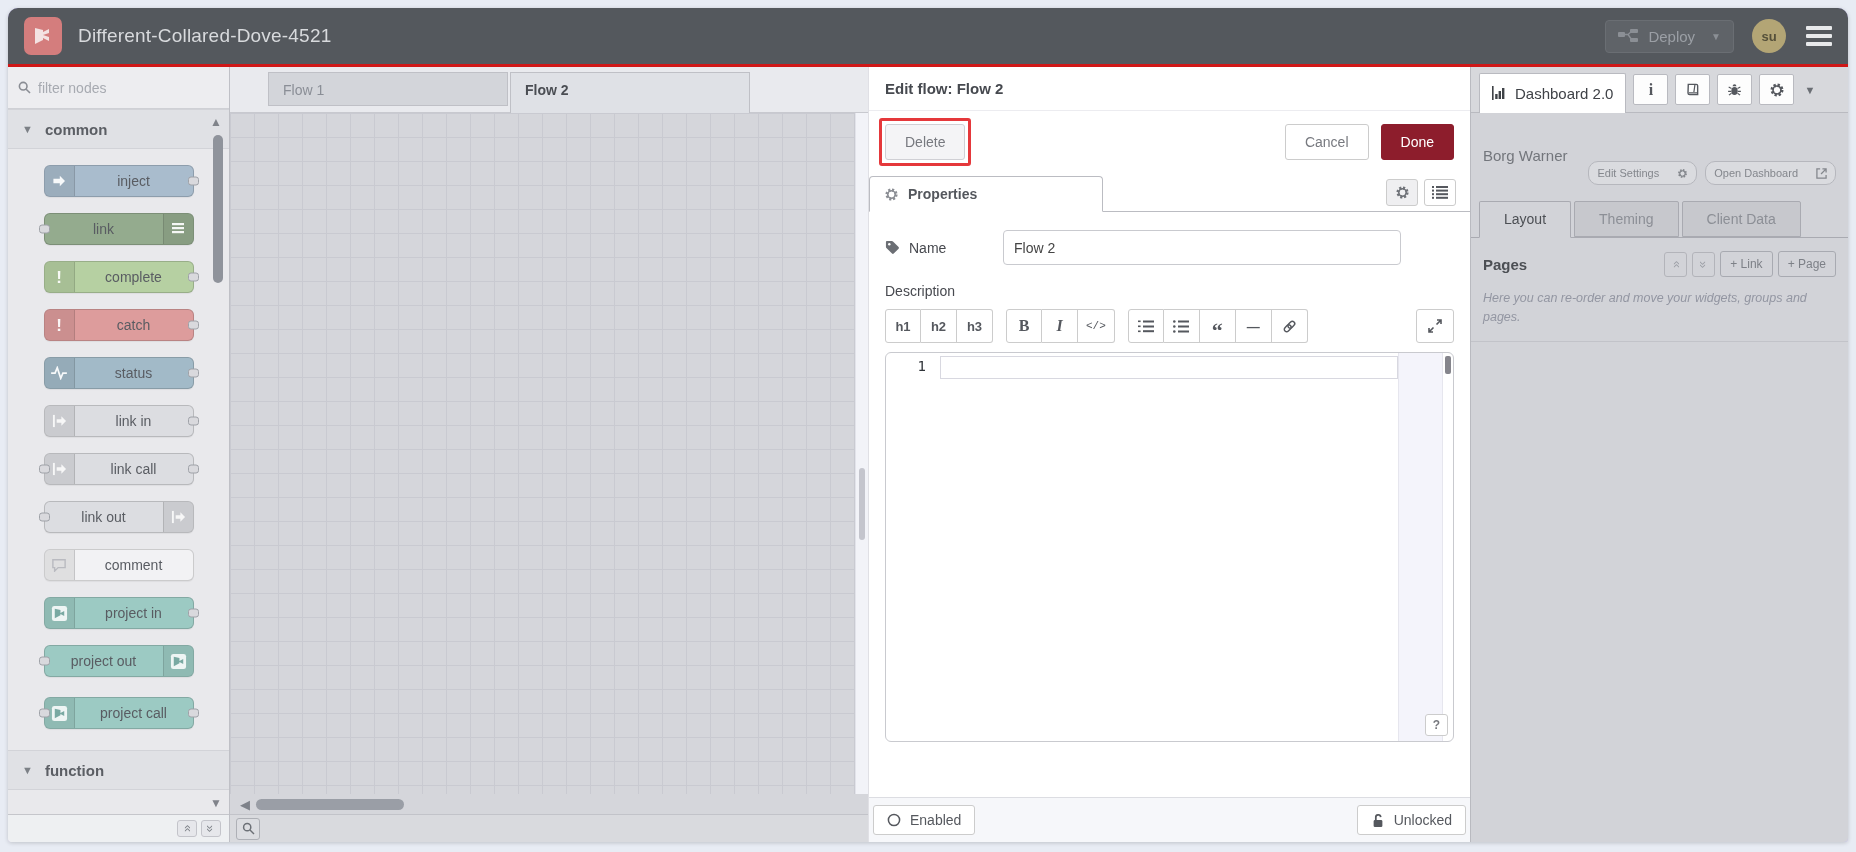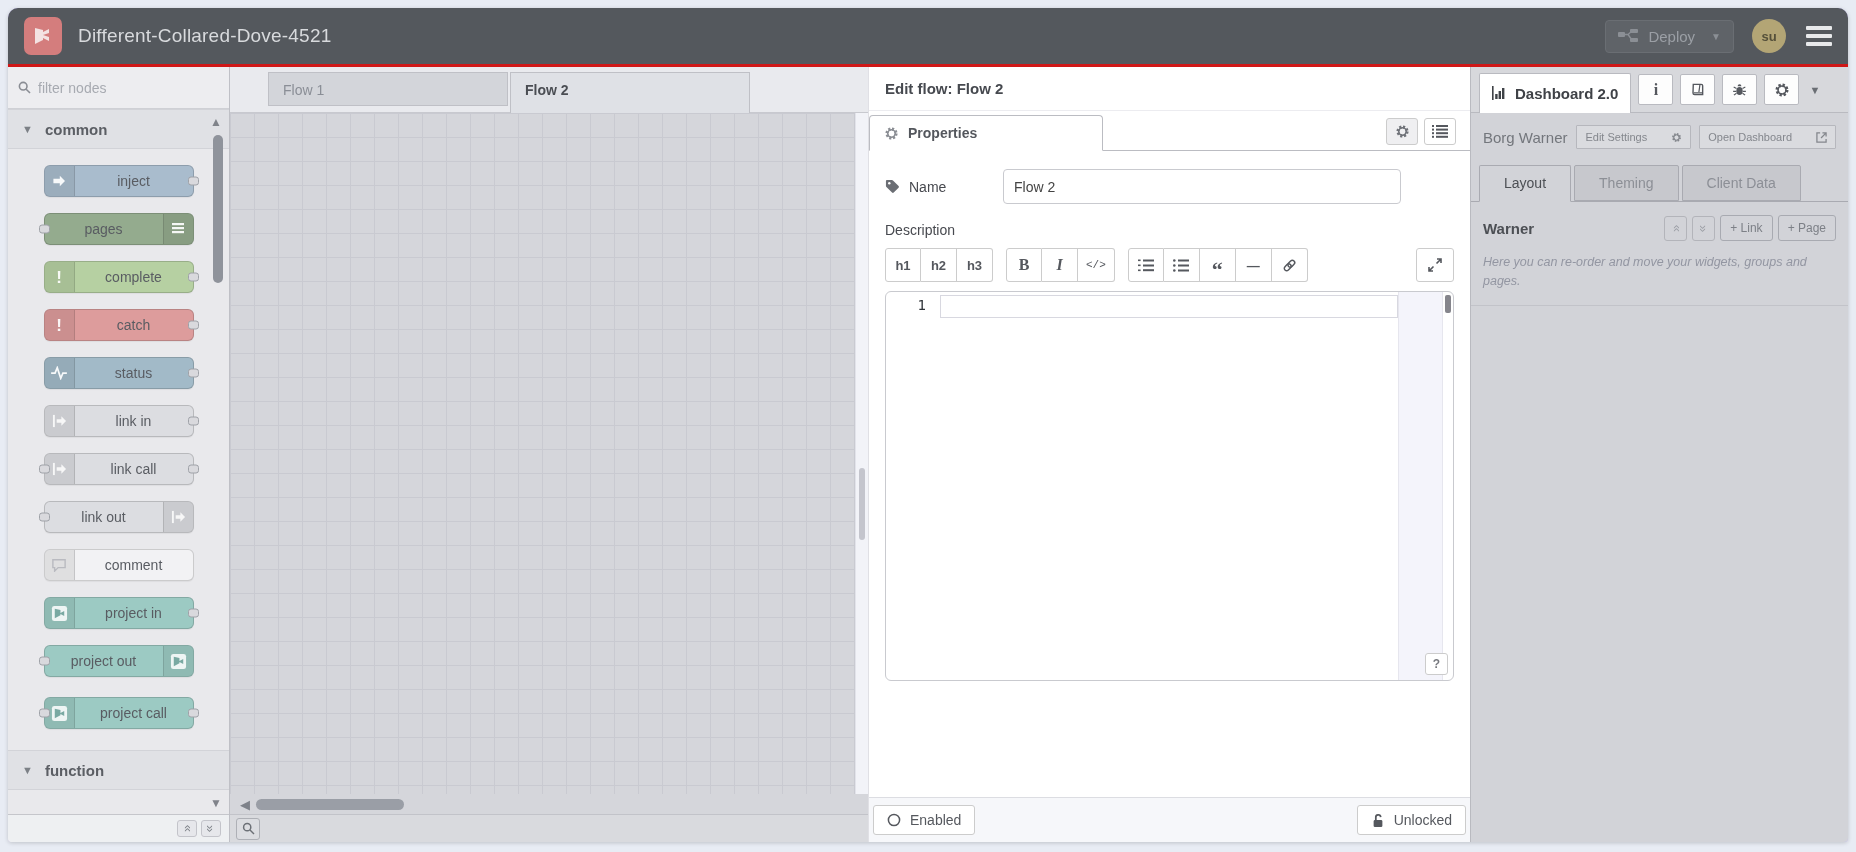--- a/index.html
+++ b/index.html
@@ -99,26 +99,26 @@
   .editor-scroll { width:11px; flex:0 0 auto; border-left:1px solid #e6e6ee; position:relative; }
   .editor-scroll .thumb { position:absolute; top:3px; left:2px; width:6px; height:18px; background:#85858c; border-radius:2px; }
   .help-btn { position:absolute; bottom:5px; right:5px; width:23px; height:22px; border:1px solid #ccc; border-radius:3px; background:#fff; color:#77797f; font-size:12px; font-weight:bold; display:flex; align-items:center; justify-content:center; }
   .dlg-footer { flex:0 0 auto; height:45px; background:#f6f7fa; border-top:1px solid #dcdde2; display:flex; align-items:center; padding:0 4px; margin-top:auto; }
   .footer-btn { display:flex; align-items:center; gap:9px; border:1px solid #ccc; border-radius:3px; background:#fff; color:#55585e; font-size:14px; padding:6px 13px; }
   .footer-btn.right { margin-left:auto; }
 
   
   .sidebar { width:378px; flex:0 0 auto; background:#d2d3d8; border-left:1px solid #b9bac0; display:flex; flex-direction:column; }
   .sb-header { height:46px; background:#d7d8dc; border-bottom:1px solid #b9bac0; display:flex; align-items:center; padding:0 10px 0 8px; gap:7px; flex:0 0 auto; }
-  .sb-tab { height:40px; margin-top:6px; background:#fff; border:1px solid #b9bac0; border-bottom:none; border-radius:2px 2px 0 0; display:flex; align-items:center; gap:8px; padding:0 12px; font-weight:bold; color:#3f4247; font-size:15px; }
+  .sb-tab { height:40px; margin-top:6px; background:#fff; border:1px solid #b9bac0; border-bottom:none; border-radius:2px 2px 0 0; display:flex; align-items:center; gap:8px; padding:0 12px; font-weight:normal; color:#3f4247; font-size:15px; }
   .sb-iconbtn { width:35px; height:31px; background:#fdfdfd; border:1px solid #b9bac0; border-radius:2px; display:flex; align-items:center; justify-content:center; color:#55585e; }
   .sb-caret { color:#6a6e74; font-size:11px; margin-left:3px; }
   .sb-row { display:flex; align-items:center; padding:12px 12px 10px; gap:8px; }
   .sb-project { font-size:15px; color:#73767c; flex:1; }
-  .sb-small-btn { border:1px solid #b6b7bd; background:#dadbdf; border-radius:1px; color:#84878d; font-size:11px; padding:5px 8px; display:flex; align-items:center; gap:24px; white-space:nowrap; }
+  .sb-small-btn { border:1px solid #b6b7bd; background:#dadbdf; border-radius:10px; color:#84878d; font-size:11px; padding:5px 8px; display:flex; align-items:center; gap:18px; white-space:nowrap;margin-top:36px; }
   .sb-tabs { display:flex; border-bottom:1px solid #a9aab1; padding:6px 0 0 8px; gap:3px; }
   .sb-tab2 { padding:9px 24px; font-size:14px; border:1px solid #a9aab1; border-radius:2px 2px 0 0; }
   .sb-tab2.active { background:#d2d3d8; color:#4c4f54; border-bottom:1px solid #d2d3d8; margin-bottom:-1px; font-weight:500; }
   .sb-tab2.inactive { background:#c7c8cd; color:#8c8f96; }
   .pages-head { display:flex; align-items:center; padding:13px 12px 4px; }
   .pages-title { font-weight:bold; font-size:15px; color:#4c4f54; flex:1; }
   .pg-btn { border:1px solid #a8aab1; border-radius:3px; background:transparent; color:#7d8087; font-size:12px; padding:5px 9px; margin-left:5px; display:flex; align-items:center; }
   .pg-btn.icon-only { color:#9b9ea5; border-color:#b3b4ba; padding:5px 7px; }
   .pages-help { font-style:italic; font-size:12.5px; color:#9396a2; padding:8px 14px 14px 12px; line-height:1.5; border-bottom:1px solid #c2c3c9; }
 
@@ -178,21 +178,21 @@
               <div class="strip left">
                 <svg width="16" height="16" viewBox="0 0 20 20">
                   <path d="M3 7.2h8V3.5L17.5 10 11 16.5v-3.7H3z" fill="#fff" opacity=".92"></path>
                 </svg>
               </div>
               <div class="lbl">inject</div>
               <span class="port pr"></span>
             </div>
             <div class="pnode" style="background: rgb(148, 171, 142);">
               <span class="port pl"></span>
-              <div class="lbl">pages</div>
+              <div class="lbl">link</div>
               <div class="strip right">
                 <svg width="14" height="12" viewBox="0 0 14 12">
                   <g fill="#fff" opacity=".92">
                     <rect x="1" y="0" width="12" height="2.2"></rect>
                     <rect x="1" y="4" width="12" height="2.2"></rect>
                     <rect x="1" y="8" width="12" height="2.2"></rect>
                   </g>
                 </svg>
               </div>
             </div>
@@ -333,20 +333,29 @@
           <svg width="13" height="13" viewBox="0 0 13 13">
               <circle cx="5.2" cy="5.2" r="3.6" fill="none" stroke="#6c7076" stroke-width="1.5"></circle>
               <path d="M8 8 12 12" stroke="#6c7076" stroke-width="1.5"></path>
             </svg>
         </div>
       </div>
     </div>
 
     <div class="dialog">
       <div class="dlg-title">Edit flow: Flow 2</div>
+      <div class="dlg-actions">
+        <button class="btn btn-delete">
+          <span>Delete</span>
+          <span class="annotation-box"></span>
+        </button>
+        <div class="spacer"></div>
+        <button class="btn">Cancel</button>
+        <button class="btn btn-done">Done</button>
+      </div>
       <div class="dlg-tabrow">
         <div class="props-tab">
           <svg width="15" height="15" viewBox="0 0 20 20">
               <circle cx="10" cy="10" r="6" fill="none" stroke="#8b8e94" stroke-width="4.2" stroke-dasharray="2.6 2.1"></circle>
               <circle cx="10" cy="10" r="5" fill="none" stroke="#8b8e94" stroke-width="2"></circle>
             </svg>
           <span>Properties</span>
         </div>
         <div class="spacer"></div>
         <div class="sq-btn on">
@@ -523,21 +532,21 @@
               <path d="M7 1h4v4M11 1 5.5 6.5" fill="none" stroke="#84878d" stroke-width="1.4"></path>
             </svg>
         </div>
       </div>
       <div class="sb-tabs">
         <div class="sb-tab2 active">Layout</div>
         <div class="sb-tab2 inactive">Theming</div>
         <div class="sb-tab2 inactive">Client Data</div>
       </div>
       <div class="pages-head">
-        <div class="pages-title">Warner</div>
+        <div class="pages-title">Pages</div>
         <div class="pg-btn icon-only">
             <span class="chev-up">»</span>
           </div>
         <div class="pg-btn icon-only">
             <span class="chev-down">»</span>
           </div>
         <div class="pg-btn">+ Link</div>
         <div class="pg-btn">+ Page</div>
       </div>
       <div class="pages-help">Here you can re-order and move your widgets, groups and pages.</div>

